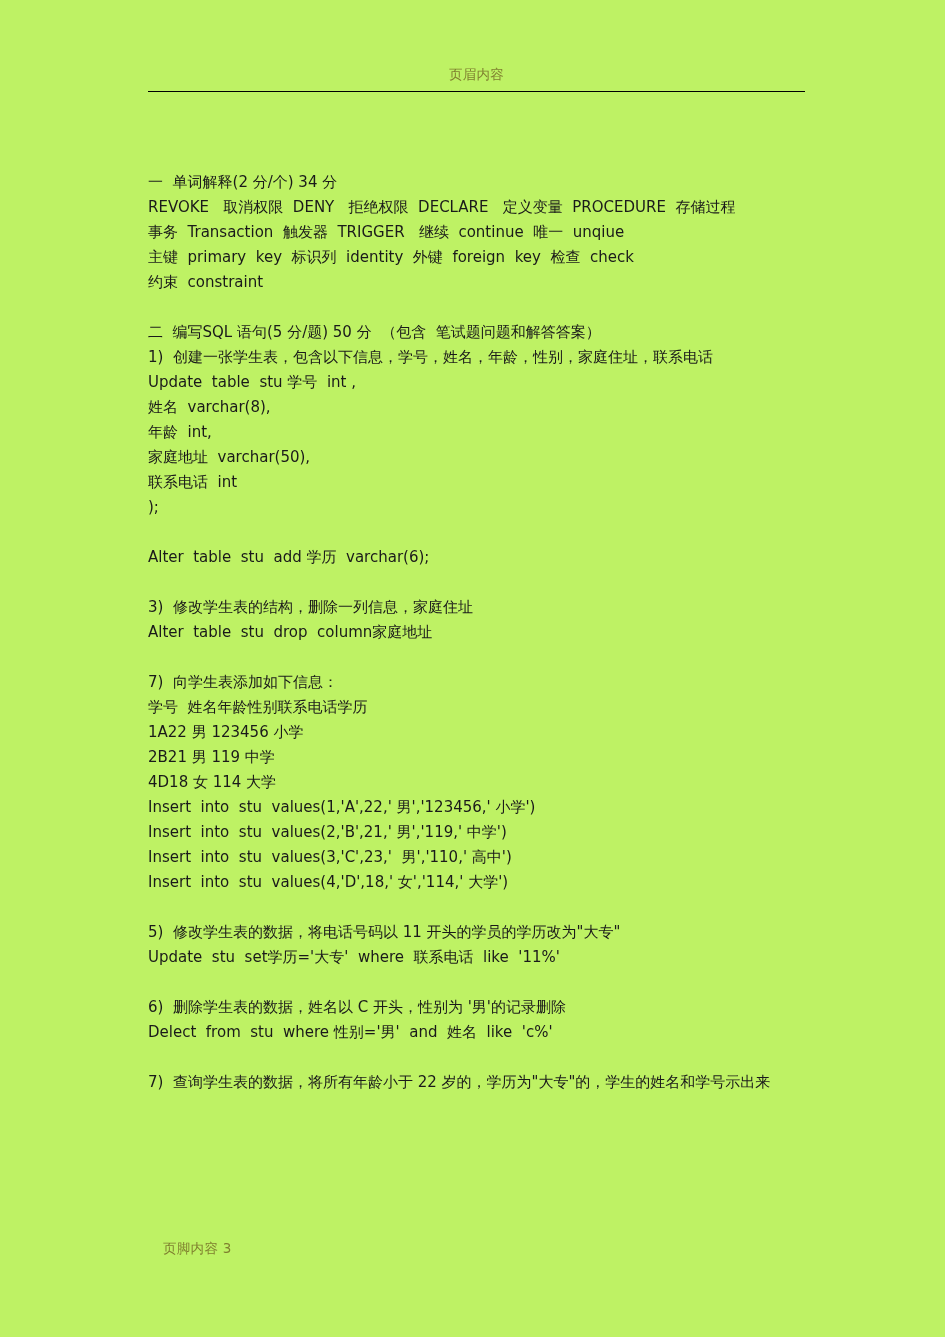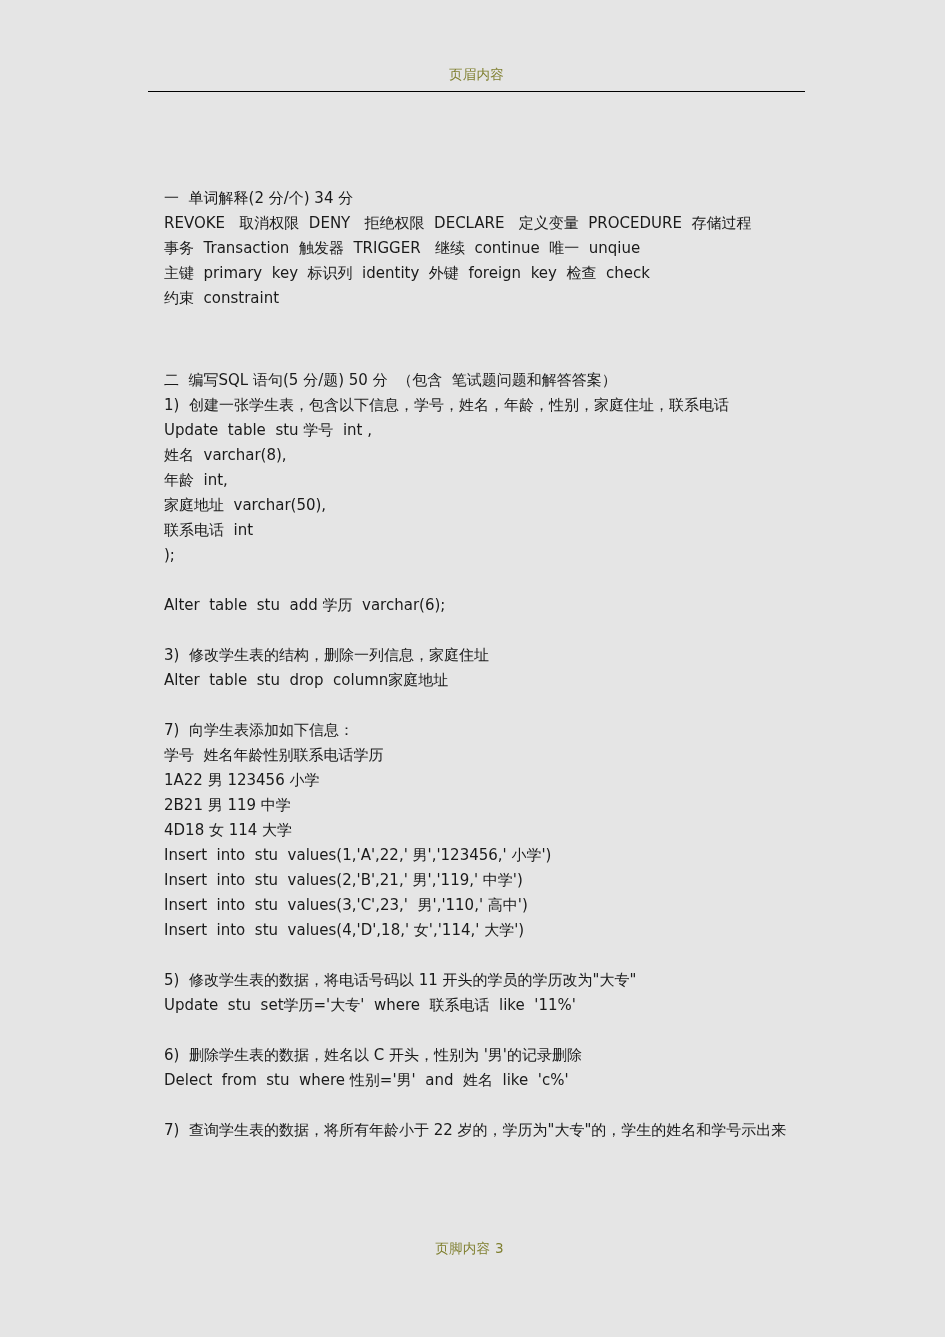--- a/index.html
+++ b/index.html
@@ -11,21 +11,21 @@
     width: 945px;
     height: 1337px;
     position: relative;
     font-family: "DejaVu Sans", "Liberation Sans", sans-serif;
     color: #1a1a1a;
     overflow: hidden;
   }
   .page {
     position: absolute;
     inset: 0;
-    background: #e5e5e5;
+    background: #bef264;
   }
 
   
   .page-header {
     position: absolute;
     left: 148px;
     top: 64px;
     width: 657px;
     text-align: center;
   }
@@ -40,41 +40,40 @@
     left: 148px;
     top: 91px;
     width: 657px;
     height: 0;
     border-top: 1.6px solid #000000;
   }
 
   
   .page-footer {
     position: absolute;
-    left: 141px;
+    left: 163px;
     top: 1238px;
     width: 657px;
-    text-align: center;
   }
   .page-footer-text {
     font-size: 13.5px;
     line-height: 20px;
     color: #7f7f2f;
     letter-spacing: 0.3px;
   }
 
   
   .content {
     position: absolute;
     left: 148px;
     top: 170px;
     width: 665px;
   }
   .block {
-    margin: 16px;
+    margin: 0;
   }
   .line {
     font-size: 15px;
     line-height: 25px;
     white-space: pre-wrap;
     word-break: break-word;
     color: #1a1a1a;
   }
   .spacer {
     height: 25px;

